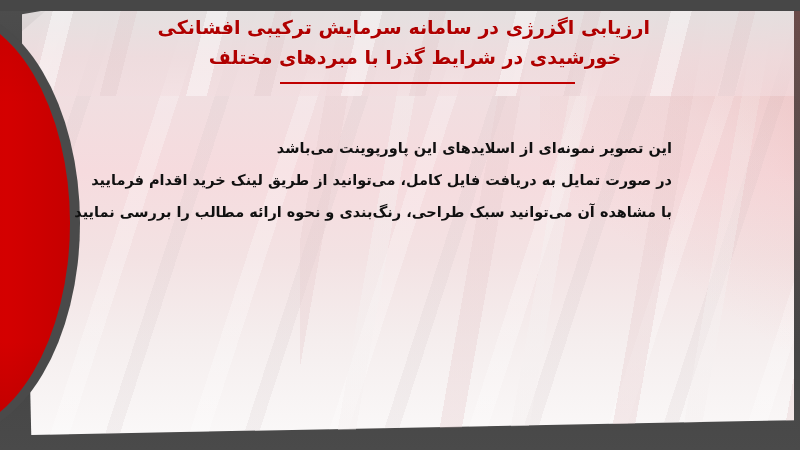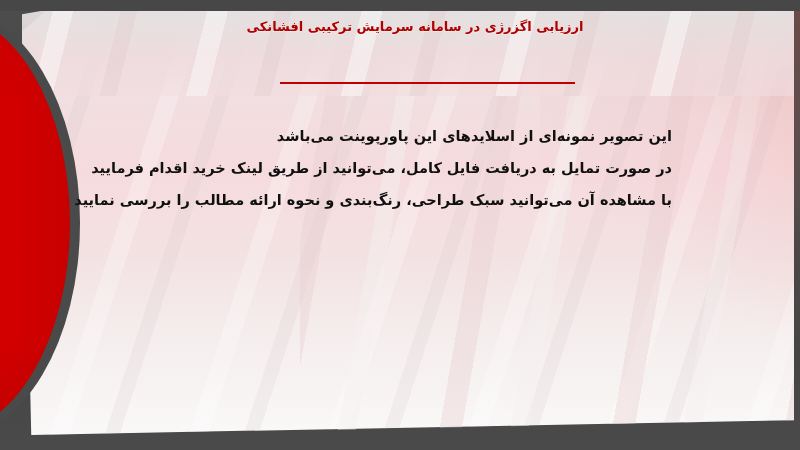--- a/index.html
+++ b/index.html
@@ -178,41 +178,41 @@
   }
 
   
   .title {
     position: absolute;
     right: 150px;
     top: 12px;
     width: 470px;
     text-align: center;
     color: #b00000;
-    font-size: 13px;
+    font-size: 19px;
     font-weight: bold;
     line-height: 30px;
     direction: rtl;
     text-shadow: 0 1px 0 rgba(255,255,255,.35);
   }
   .title-line { display: block; white-space: nowrap; }
 
   .title-rule {
     position: absolute;
     right: 225px;
     top: 82px;
     width: 295px;
     height: 2px;
     background: #c00000;
   }
 
   .body {
     position: absolute;
     right: 128px;
-    top: 120px;
+    top: 132px;
     width: 560px;
     text-align: right;
     direction: rtl;
     color: #101010;
     font-size: 14.5px;
     line-height: 32px;
     font-weight: 600;
   }
   .body-line { display: block; white-space: nowrap; }
 </style>
@@ -231,20 +231,21 @@
   <div class="title-band"></div>
   <div class="title-band-stripes"></div>
   <div class="top-dark"></div>
 
   <div class="ellipse-outline"></div>
   <div class="ellipse-fill"></div>
   <div class="ellipse-shade"></div>
 
   <div class="title">
     <span class="title-line">ارزیابی اگزرژی در سامانه سرمایش ترکیبی افشانکی</span>
+    <span class="title-line">خورشیدی در شرایط گذرا با مبردهای مختلف</span>
   </div>
 
   <div class="title-rule"></div>
 
   <div class="body">
     <span class="body-line">این تصویر نمونه‌ای از اسلایدهای این پاورپوینت می‌باشد</span>
     <span class="body-line">در صورت تمایل به دریافت فایل کامل، می‌توانید از طریق لینک خرید اقدام فرمایید</span>
     <span class="body-line">با مشاهده آن می‌توانید سبک طراحی، رنگ‌بندی و نحوه ارائه مطالب را بررسی نمایید</span>
   </div>
 

